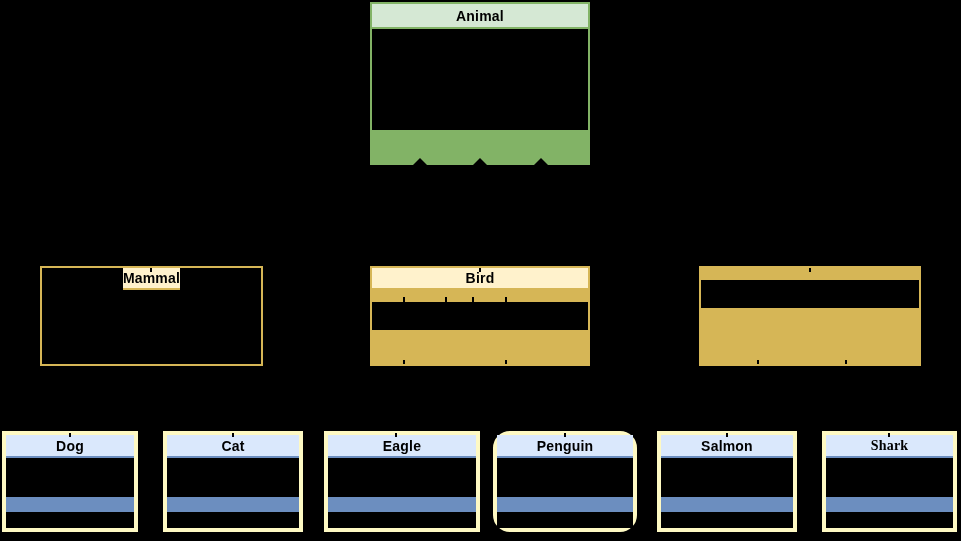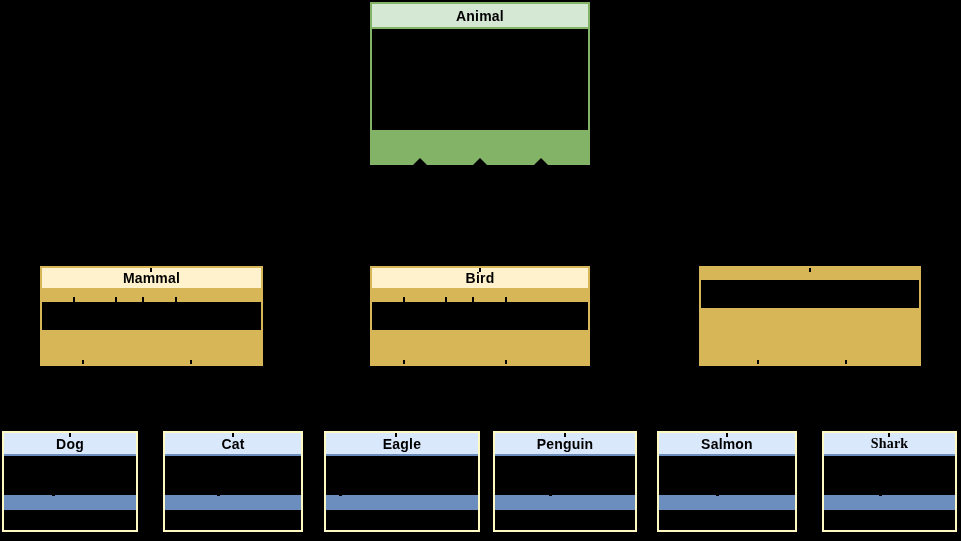--- a/index.html
+++ b/index.html
@@ -14,21 +14,21 @@
   .theme-green{border:2px solid #82B366;}
   .theme-green .hdr{height:23px;background:#D5E8D4;border-bottom:2px solid #82B366;}
   .theme-green .footer{background:#82B366;}
   
   .theme-gold{border:2px solid #D6B656;}
   .theme-gold .hdr{height:20px;background:#FFF2CC;border-bottom:2px solid #D6B656;}
   .theme-gold .band-a{height:12px;background:#D6B656;}
   .theme-gold .row-dark{height:28px;background:#000;}
   .theme-gold .footer{background:#D6B656;}
   
-  .theme-blue{border:2px solid #fef9c3;}
+  .theme-blue{border:4px solid #fef9c3;}
   .theme-blue .hdr{height:21px;background:#DAE8FC;border-bottom:2px solid #6C8EBF;}
   .theme-blue .row-dark1{height:39px;background:#000;}
   .theme-blue .band{height:15px;background:#6C8EBF;}
   .theme-blue .row-dark2{background:#000;}
   
   .arrowhead{position:absolute;width:0;height:0;border-left:7px solid transparent;
              border-right:7px solid transparent;border-bottom:7px solid #000;}
   .stub{position:absolute;width:2px;height:4px;background:#000;}
   .remnant{position:absolute;width:2px;height:5px;background:#000;}
   .remnant-b{position:absolute;width:3px;height:4px;background:#000;}
@@ -39,21 +39,21 @@
 <div class="canvas">
 
   <div class="box theme-green" style="left:370px;top:2px;width:220px;height:163px;">
     <div class="hdr">
       <span>Animal</span>
     </div>
     <div class="sec" style="height:101px"></div>
     <div class="grow footer"></div>
   </div>
 
-  <div class="box theme-gold" style="left:40px;top:266px;width:223px;height:100px;">
+  <div class="box theme-gold" style="left:40px;top:266px;width:223px;height:100px;align-items:center;">
     <div class="hdr">
       <span>Mammal</span>
     </div>
     <div class="sec band-a"></div>
     <div class="sec row-dark"></div>
     <div class="grow footer"></div>
   </div>
 
   <div class="box theme-gold" style="left:370px;top:266px;width:220px;height:100px;">
     <div class="hdr">
@@ -90,21 +90,21 @@
 
   <div class="box theme-blue" style="left:324px;top:431px;width:156px;height:101px;">
     <div class="hdr">
       <span>Eagle</span>
     </div>
     <div class="sec row-dark1"></div>
     <div class="sec band"></div>
     <div class="grow row-dark2"></div>
   </div>
 
-  <div class="box theme-blue" style="left:493px;top:431px;width:144px;height:101px;">
+  <div class="box theme-blue" style="left:493px;top:431px;width:144px;height:101px;border-radius:17px;">
     <div class="hdr">
       <span>Penguin</span>
     </div>
     <div class="sec row-dark1"></div>
     <div class="sec band"></div>
     <div class="grow row-dark2"></div>
   </div>
 
   <div class="box theme-blue" style="left:657px;top:431px;width:140px;height:101px;">
     <div class="hdr">

